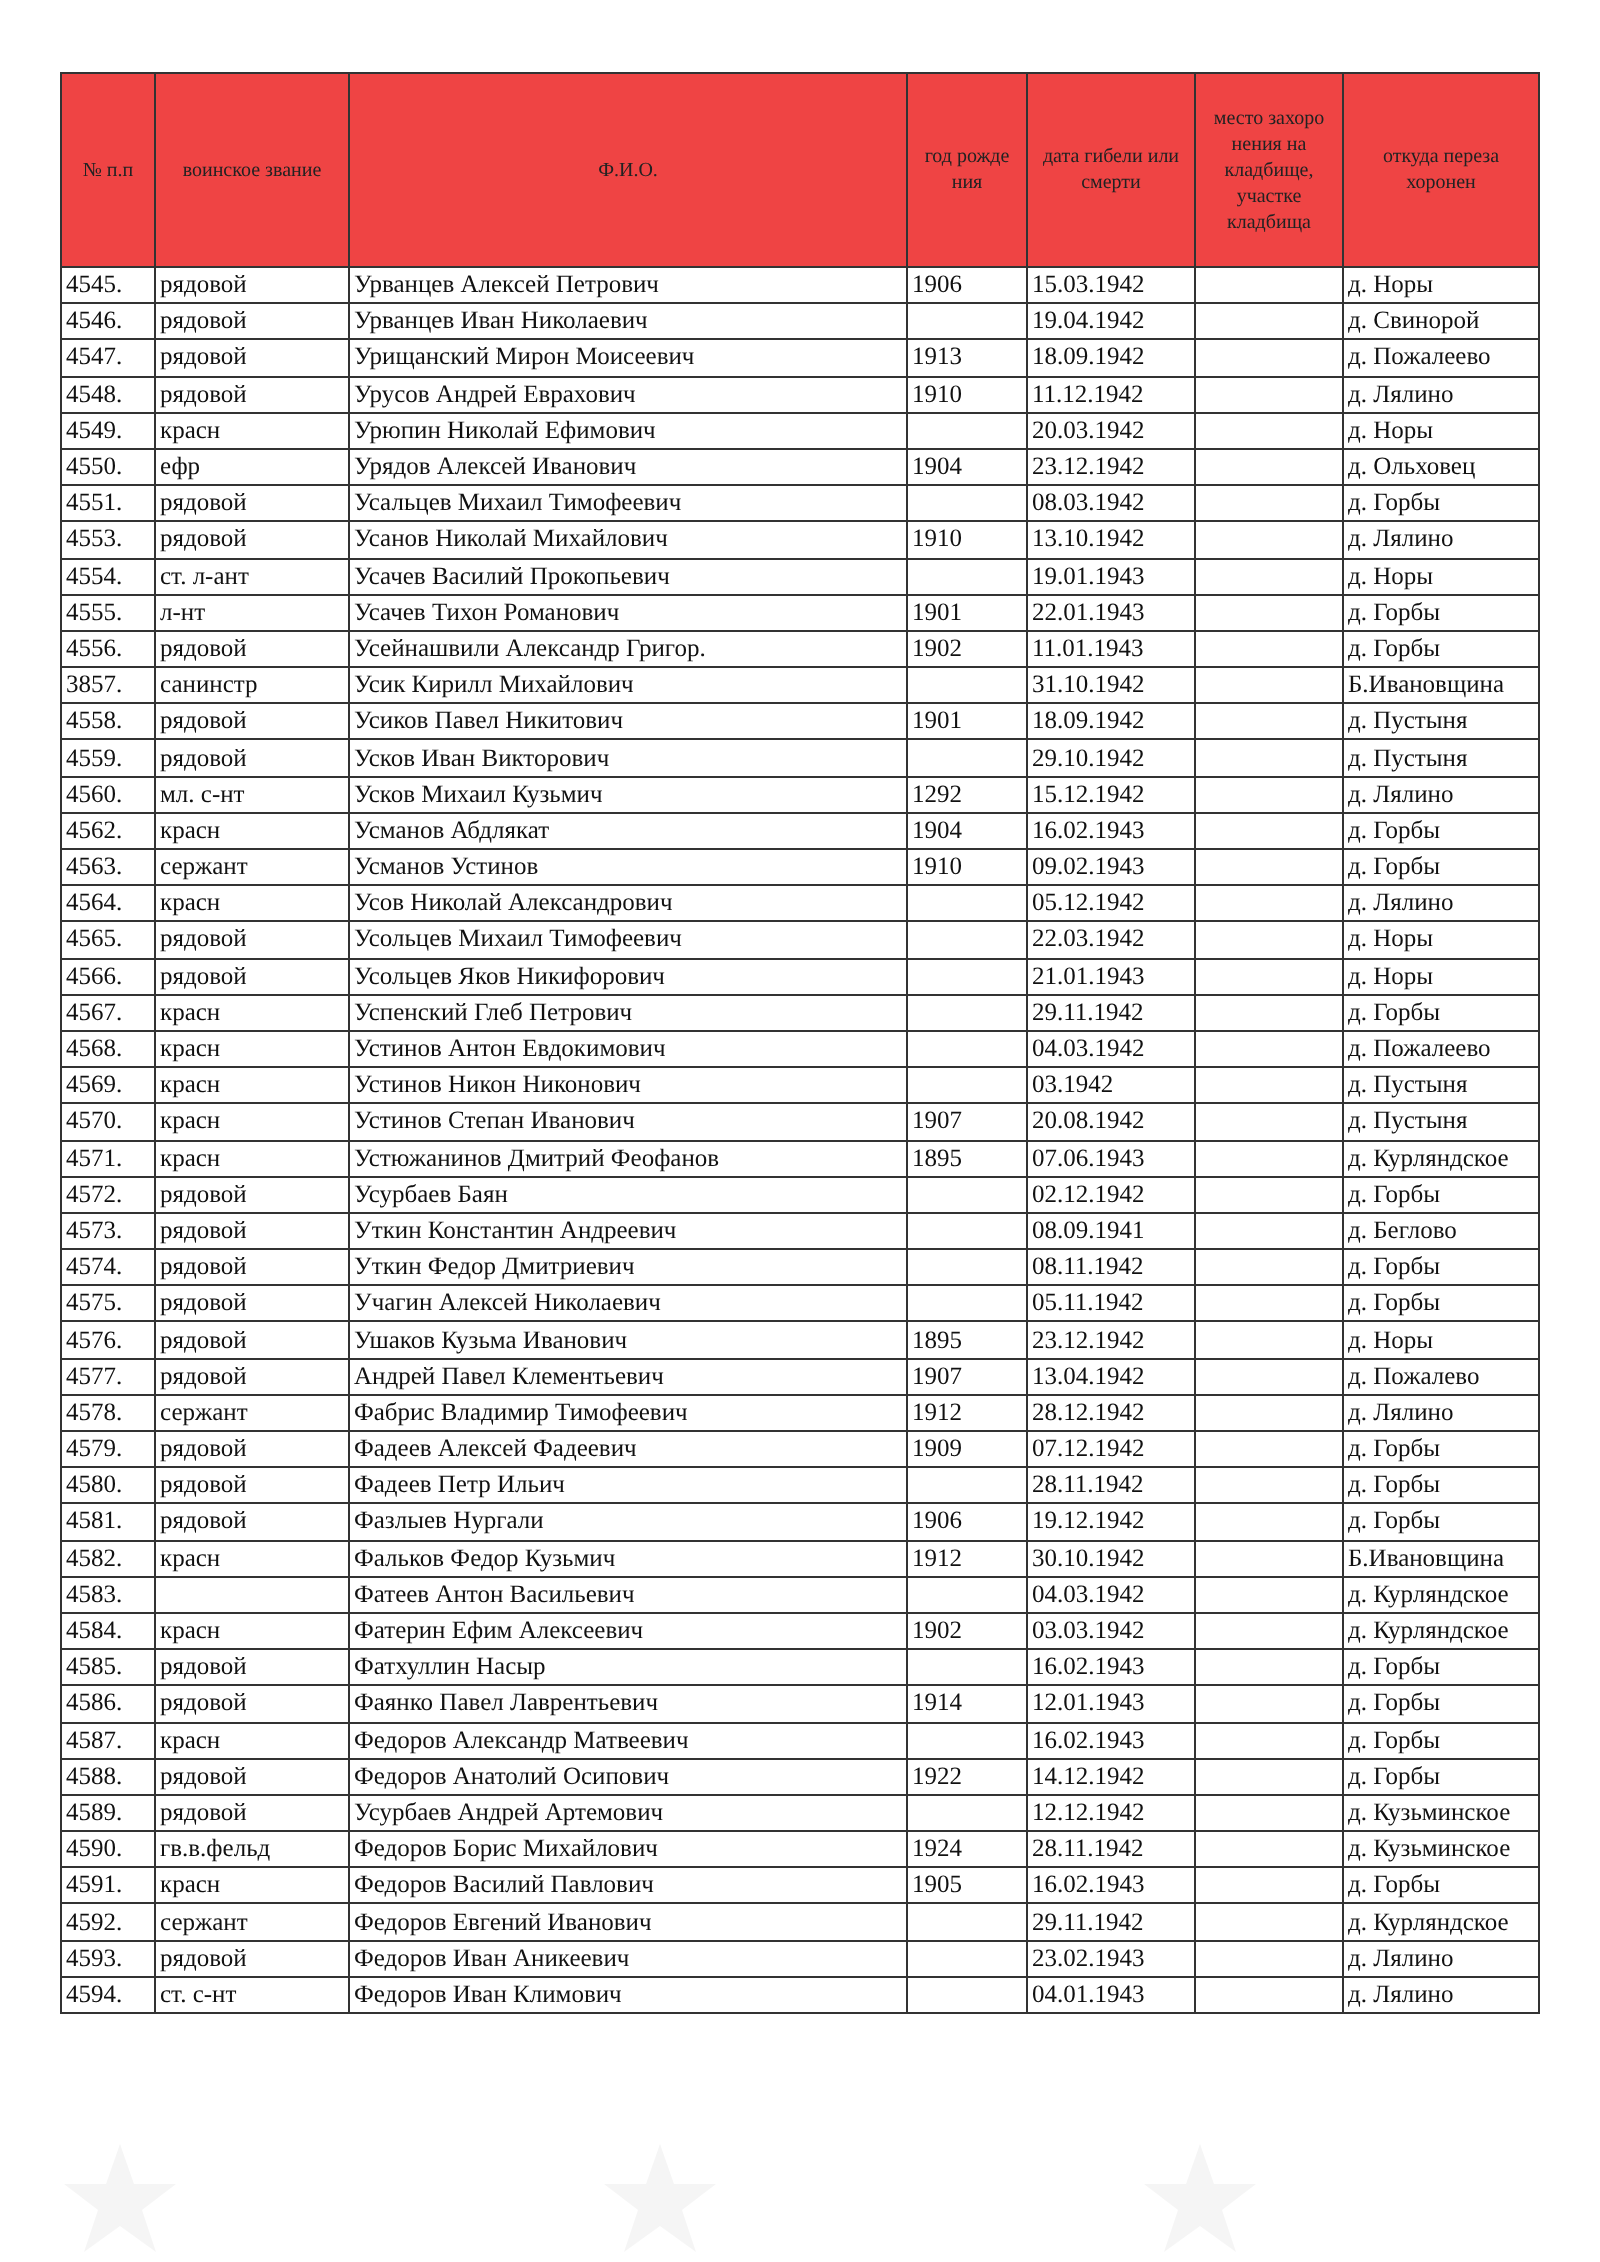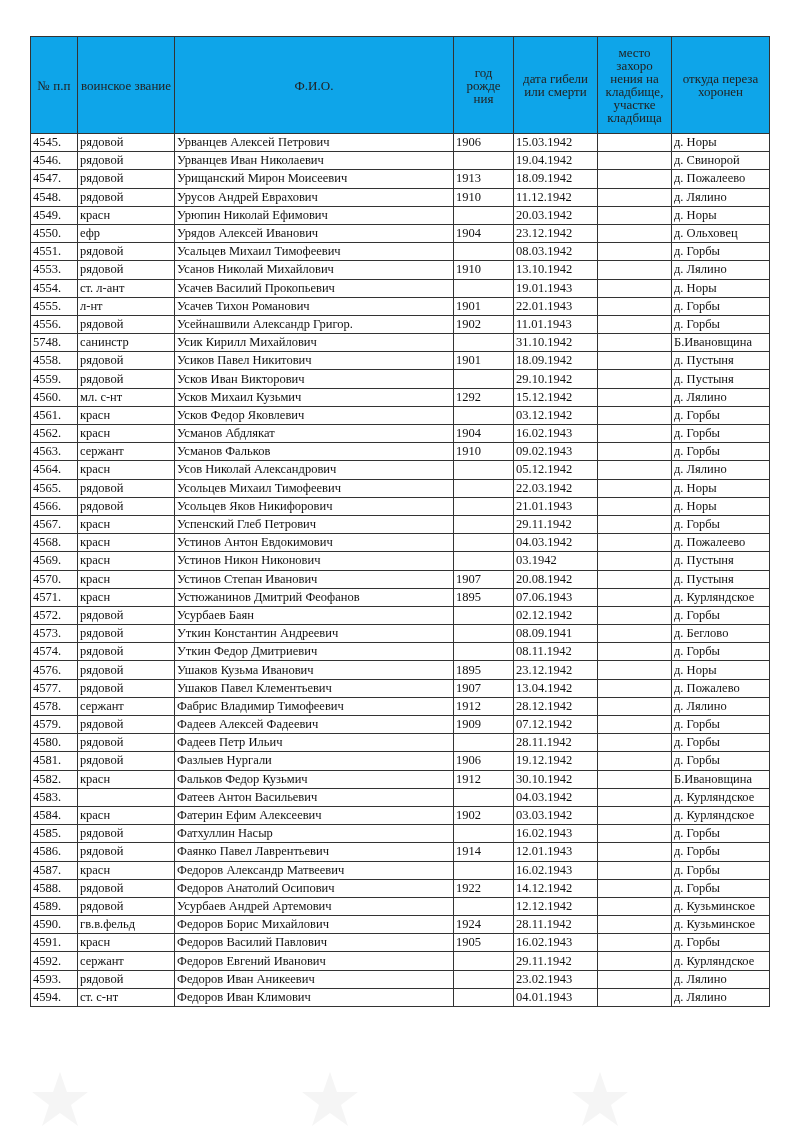--- a/index.html
+++ b/index.html
@@ -3,21 +3,21 @@
 <meta charset="utf-8">
 <style>
   html, body { margin: 0; padding: 0; background: #ffffff; }
   body { width: 800px; height: 1131px; position: relative; overflow: hidden;
          font-family: "Liberation Serif", "DejaVu Serif", serif; color: #111; }
   .page { position: absolute; left: 0; top: 0; width: 800px; height: 1131px; }
   table.reg { position: absolute; left: 30px; top: 36px; border-collapse: collapse;
               table-layout: fixed; width: 739px; }
   table.reg th, table.reg td { border: 1px solid #333; padding: 0 2px; overflow: hidden;
               white-space: nowrap; }
-  table.reg th { background: #0ea5e9; font-weight: normal; font-size: 13px;
+  table.reg th { background: #ef4444; font-weight: normal; font-size: 10px;
                  line-height: 13px; text-align: center; vertical-align: middle;
                  height: 96px; white-space: normal; color: #222; }
   table.reg td { font-size: 12.5px; height: 17.2px; line-height: 17px; vertical-align: middle; }
   col.c1 { width: 47px; } col.c2 { width: 97px; } col.c3 { width: 279px; }
   col.c4 { width: 60px; } col.c5 { width: 84px; } col.c6 { width: 74px; } col.c7 { width: 98px; }
   .wm { position: absolute; width: 60px; height: 60px; opacity: 0.08; pointer-events: none; }
   .wm svg { width: 100%; height: 100%; }
 </style>
 </head>
 <body>
@@ -170,21 +170,21 @@
         <tr>
           <td>4556.</td>
           <td>рядовой</td>
           <td>Усейнашвили Александр Григор.</td>
           <td>1902</td>
           <td>11.01.1943</td>
           <td></td>
           <td>д. Горбы</td>
         </tr>
         <tr>
-          <td>5748.</td>
+          <td>3857.</td>
           <td>санинстр</td>
           <td>Усик Кирилл Михайлович</td>
           <td></td>
           <td>31.10.1942</td>
           <td></td>
           <td>Б.Ивановщина</td>
         </tr>
         <tr>
           <td>4558.</td>
           <td>рядовой</td>
@@ -206,41 +206,32 @@
         <tr>
           <td>4560.</td>
           <td>мл. с-нт</td>
           <td>Усков Михаил Кузьмич</td>
           <td>1292</td>
           <td>15.12.1942</td>
           <td></td>
           <td>д. Лялино</td>
         </tr>
         <tr>
-          <td>4561.</td>
-          <td>красн</td>
-          <td>Усков Федор Яковлевич</td>
-          <td></td>
-          <td>03.12.1942</td>
-          <td></td>
-          <td>д. Горбы</td>
-        </tr>
-        <tr>
           <td>4562.</td>
           <td>красн</td>
           <td>Усманов Абдлякат</td>
           <td>1904</td>
           <td>16.02.1943</td>
           <td></td>
           <td>д. Горбы</td>
         </tr>
         <tr>
           <td>4563.</td>
           <td>сержант</td>
-          <td>Усманов Фальков</td>
+          <td>Усманов Устинов</td>
           <td>1910</td>
           <td>09.02.1943</td>
           <td></td>
           <td>д. Горбы</td>
         </tr>
         <tr>
           <td>4564.</td>
           <td>красн</td>
           <td>Усов Николай Александрович</td>
           <td></td>
@@ -332,32 +323,41 @@
         <tr>
           <td>4574.</td>
           <td>рядовой</td>
           <td>Уткин Федор Дмитриевич</td>
           <td></td>
           <td>08.11.1942</td>
           <td></td>
           <td>д. Горбы</td>
         </tr>
         <tr>
+          <td>4575.</td>
+          <td>рядовой</td>
+          <td>Учагин Алексей Николаевич</td>
+          <td></td>
+          <td>05.11.1942</td>
+          <td></td>
+          <td>д. Горбы</td>
+        </tr>
+        <tr>
           <td>4576.</td>
           <td>рядовой</td>
           <td>Ушаков Кузьма Иванович</td>
           <td>1895</td>
           <td>23.12.1942</td>
           <td></td>
           <td>д. Норы</td>
         </tr>
         <tr>
           <td>4577.</td>
           <td>рядовой</td>
-          <td>Ушаков Павел Клементьевич</td>
+          <td>Андрей Павел Клементьевич</td>
           <td>1907</td>
           <td>13.04.1942</td>
           <td></td>
           <td>д. Пожалево</td>
         </tr>
         <tr>
           <td>4578.</td>
           <td>сержант</td>
           <td>Фабрис Владимир Тимофеевич</td>
           <td>1912</td>

